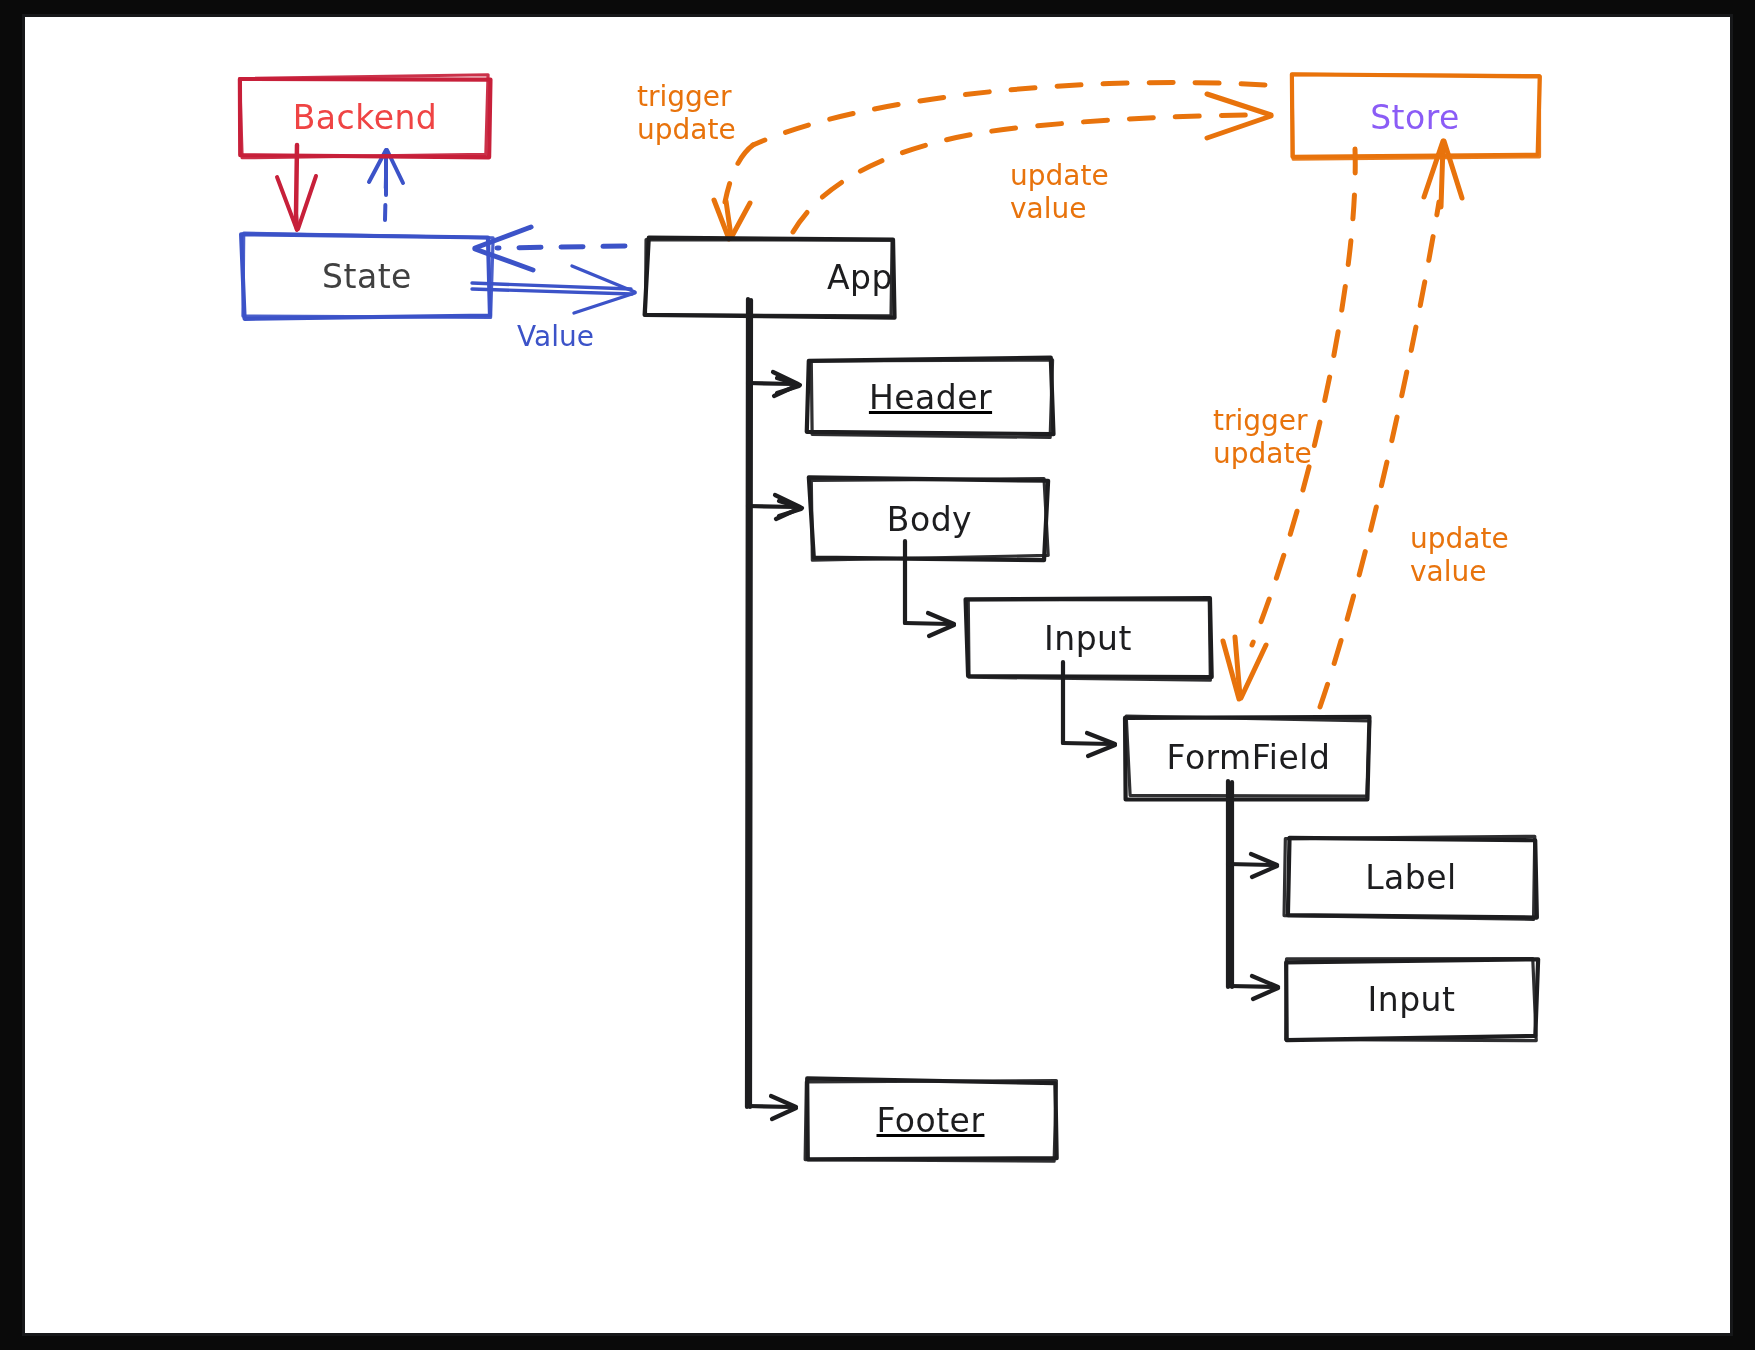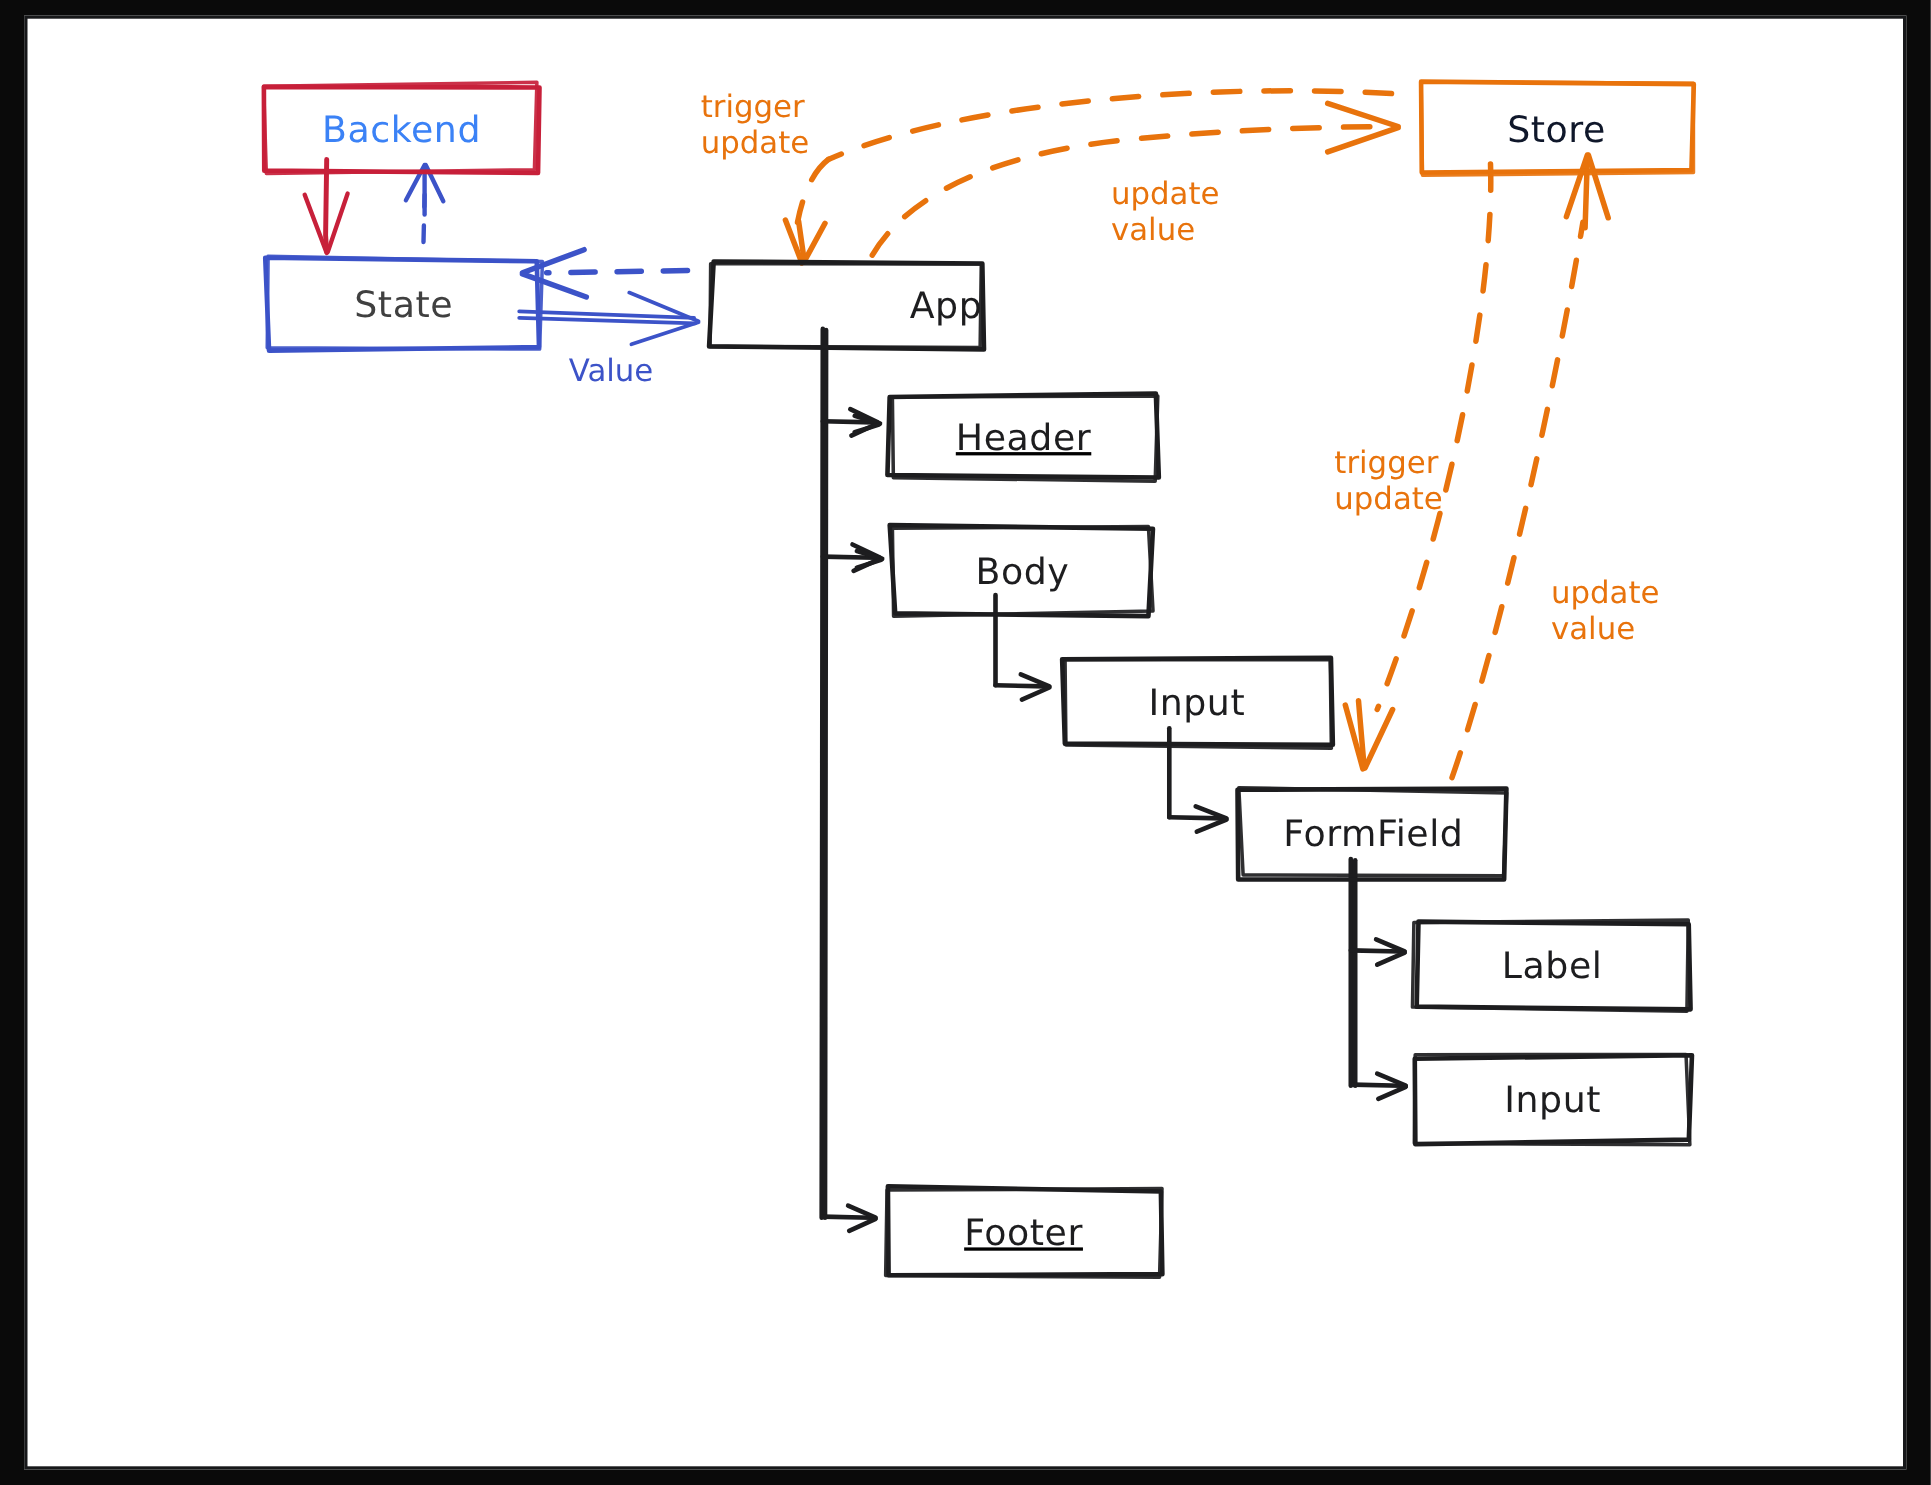--- a/index.html
+++ b/index.html
@@ -66,23 +66,23 @@
   .ann {
     position: absolute;
     font-family: "DejaVu Sans", sans-serif;
     font-size: 28px;
     line-height: 1.18;
     color: #e8730c;
     white-space: pre-line;
   }
   .ann.blue { color: #3c53c8; }
   .node-black .node-label { color: #1d1d1f; }
-  .node-red   .node-label { color: #3b82f6; }
+  .node-red   .node-label { color: #ef4444; }
   .node-blue  .node-label { color: #404040; }
-  .node-orange .node-label { color: #0f172a; }
+  .node-orange .node-label { color: #8b5cf6; }
 </style>
 </head>
 <body>
 
 <div id="canvas-frame">
   <div id="canvas">
 
     <svg class="layer" viewBox="0 0 1711 1322">
 
       <g stroke="#c7203a" fill="none" stroke-width="4.5" stroke-linecap="round">

